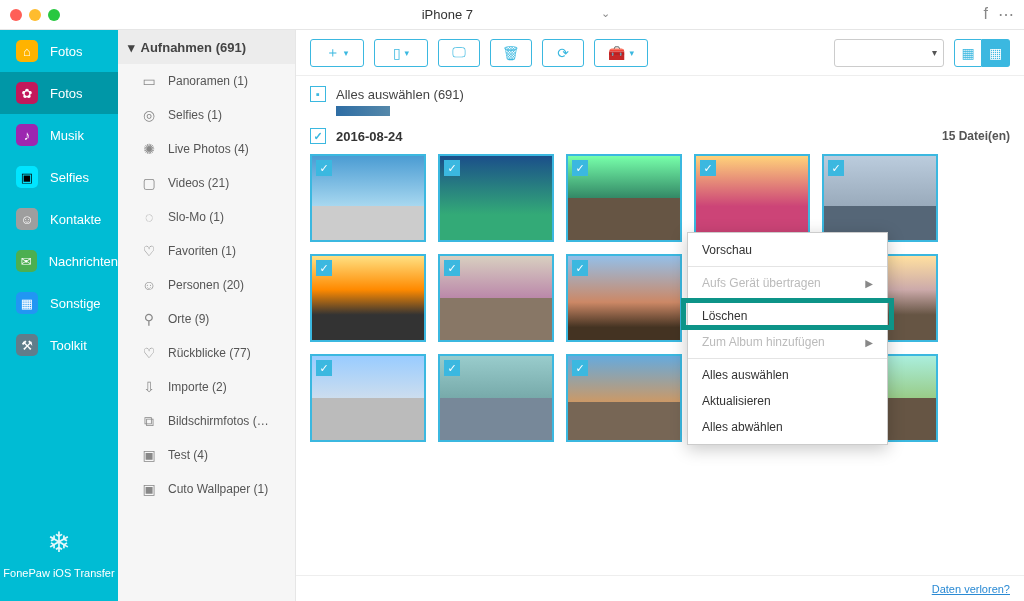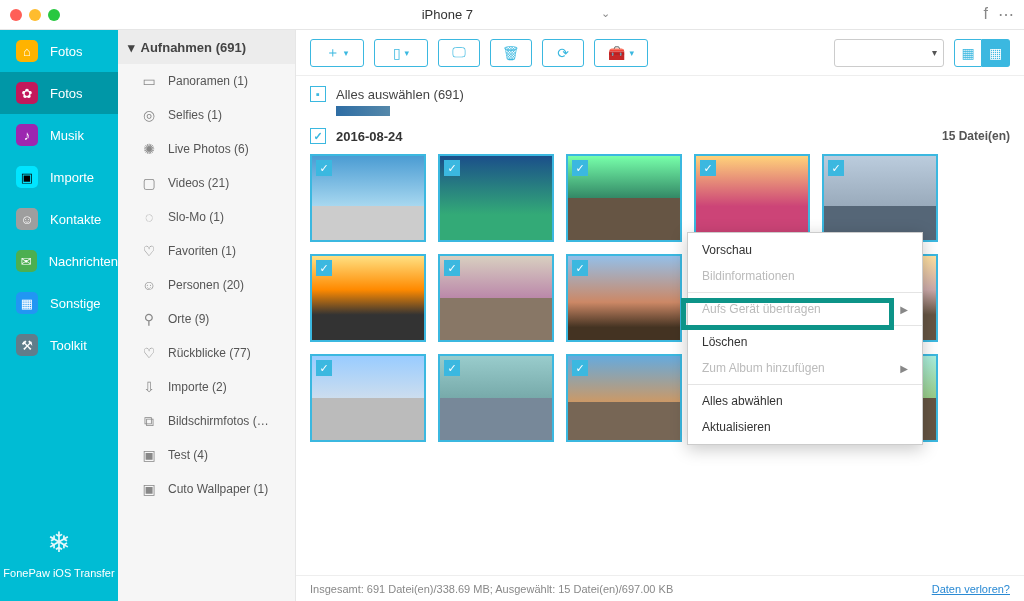--- a/index.html
+++ b/index.html
@@ -73,21 +73,21 @@
 .th11{ background: linear-gradient(#9cf,#cde 50%,#bbb 50%); }
 .th12{ background: linear-gradient(#9cc,#7aa 50%,#789 50%); }
 .th13{ background: linear-gradient(#6ad,#c96 55%,#765 55%); }
 .th14{ background: linear-gradient(#4a88c0,#8a8 55%,#765 55%); }
 .th15{ background: linear-gradient(#aed,#9c8 50%,#654 50%); }
 
 .footer { height: 26px; border-top: 1px solid #eee; display: flex; align-items: center; padding: 0 14px; font-size: 11px; color: #888; }
 .footer .link { margin-left: auto; color: #2a8ad4; text-decoration: underline; text-align: center; }
 
 
-.ctxmenu { position: absolute; left: 391px; top: 202px; width: 236px; background: #fff; border: 1px solid #ccc; box-shadow: 0 4px 16px rgba(0,0,0,.22); padding: 4px 0; font-size: 12px; color: #333; z-index: 10; }
+.ctxmenu { position: absolute; left: 391px; top: 202px; width: 201px; background: #fff; border: 1px solid #ccc; box-shadow: 0 4px 16px rgba(0,0,0,.22); padding: 4px 0; font-size: 12px; color: #333; z-index: 10; }
 .ctxmenu .mi { padding: 6px 14px; display: flex; align-items: center; }
 .ctxmenu .mi.disabled { color: #bbb; }
 .ctxmenu .mi .arrow { margin-left: auto; font-size: 10px; color: #888; }
 .ctxmenu hr { border: none; border-top: 1px solid #e4e4e4; margin: 3px 0; }
 .highlight-box { position: absolute; left: 385px; top: 268px; width: 213px; height: 32px; border: 5px solid #0d9488; z-index: 11; pointer-events: none; }
 </style>
 </head>
 <body>
 
 <div class="titlebar">
@@ -117,21 +117,21 @@
     <div class="nav-item active">
         <div class="nav-icon ico-photo">✿</div>
         <span>Fotos</span>
       </div>
     <div class="nav-item">
         <div class="nav-icon ico-music">♪</div>
         <span>Musik</span>
       </div>
     <div class="nav-item">
         <div class="nav-icon ico-video">▣</div>
-        <span>Importe</span>
+        <span>Selfies</span>
       </div>
     <div class="nav-item">
         <div class="nav-icon ico-contact">☺</div>
         <span>Kontakte</span>
       </div>
     <div class="nav-item">
         <div class="nav-icon ico-msg">✉</div>
         <span>Nachrichten</span>
       </div>
     <div class="nav-item">
@@ -156,21 +156,21 @@
     <div class="mid-item">
         <span class="glyph">▭</span>
         <span>Panoramen (1)</span>
       </div>
     <div class="mid-item">
         <span class="glyph">◎</span>
         <span>Selfies (1)</span>
       </div>
     <div class="mid-item">
         <span class="glyph">✺</span>
-        <span>Live Photos (6)</span>
+        <span>Live Photos (4)</span>
       </div>
     <div class="mid-item">
         <span class="glyph">▢</span>
         <span>Videos (21)</span>
       </div>
     <div class="mid-item">
         <span class="glyph">◌</span>
         <span>Slo-Mo (1)</span>
       </div>
     <div class="mid-item">
@@ -296,37 +296,36 @@
             <div class="tchk">✓</div>
           </div>
         <div class="thumb th15">
             <div class="tchk">✓</div>
           </div>
       </div>
 
     </div>
 
     <div class="footer">
-      <span>Insgesamt: 691 Datei(en)/338.69 MB; Ausgewählt: 15 Datei(en)/697.00 KB</span>
       <span class="link">Daten verloren?</span>
     </div>
 
     <div class="ctxmenu">
       <div class="mi">Vorschau</div>
-      <div class="mi disabled">Bildinformationen</div>
       <hr>
       <div class="mi disabled">
           <span>Aufs Gerät übertragen</span>
           <span class="arrow">▶</span>
         </div>
       <hr>
       <div class="mi">Löschen</div>
       <div class="mi disabled">
           <span>Zum Album hinzufügen</span>
           <span class="arrow">▶</span>
         </div>
       <hr>
+      <div class="mi">Alles auswählen</div>
+      <div class="mi">Aktualisieren</div>
       <div class="mi">Alles abwählen</div>
-      <div class="mi">Aktualisieren</div>
     </div>
     <div class="highlight-box"></div>
   </div>
 </div>
 
 </body></html>

